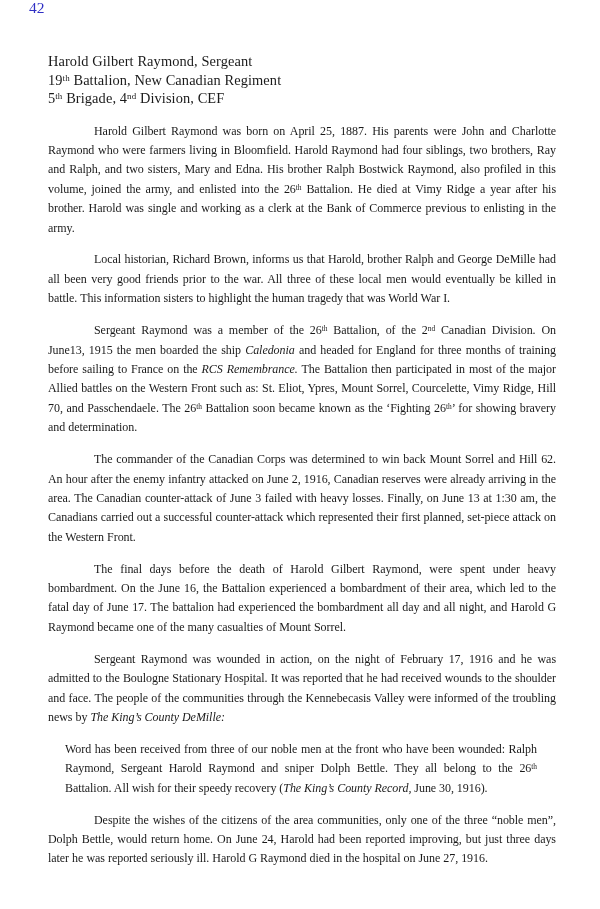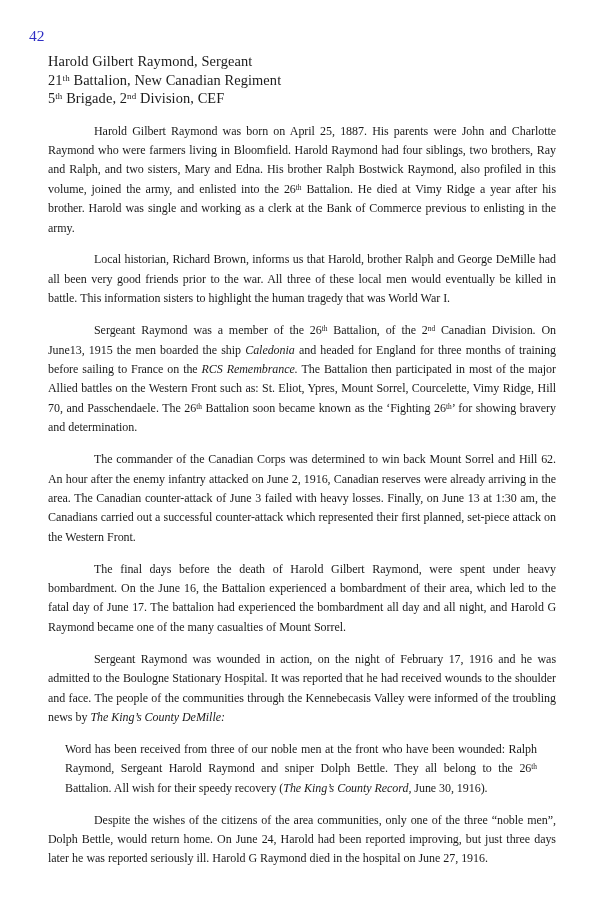--- a/index.html
+++ b/index.html
@@ -20,21 +20,21 @@
     width: 600px;
     height: 909px;
     box-sizing: border-box;
     padding: 0;
     position: relative;
     background: #ffffff;
   }
   .page-number {
     position: absolute;
     left: 29px;
-    top: 28px;
+    top: 0;
     font-size: 15.5px;
     color: #2f2fc4;
     font-family: "Liberation Serif", "DejaVu Serif", serif;
     line-height: 1;
   }
   .content {
     position: absolute;
     left: 48px;
     top: 52px;
     width: 508px;
@@ -81,22 +81,22 @@
 <body>
 
 <div class="page">
 
   <div class="page-number">42</div>
 
   <div class="content">
 
     <div class="heading-block">
       <span class="heading-line">Harold Gilbert Raymond, Sergeant</span>
-      <span class="heading-line"><span>21</span><sup>th</sup><span> Battalion, New Canadian Regiment</span></span>
-      <span class="heading-line"><span>5</span><sup>th</sup><span> Brigade, 2</span><sup>nd</sup><span> Division, CEF</span></span>
+      <span class="heading-line"><span>19</span><sup>th</sup><span> Battalion, New Canadian Regiment</span></span>
+      <span class="heading-line"><span>5</span><sup>th</sup><span> Brigade, 4</span><sup>nd</sup><span> Division, CEF</span></span>
     </div>
 
     <p class="body-para"><span>Harold Gilbert Raymond was born on April 25, 1887. His parents were John and Charlotte Raymond who were farmers living in Bloomfield. Harold Raymond had four siblings, two brothers, Ray and Ralph, and two sisters, Mary and Edna.  His brother Ralph Bostwick Raymond, also profiled in this volume, joined the army, and enlisted into the 26</span><sup>th</sup><span> Battalion. He died at Vimy Ridge a year after his brother. Harold was single and working as a clerk at the Bank of Commerce previous to enlisting in the army.</span></p>
 
     <p class="body-para"><span>Local historian, Richard Brown, informs us that Harold, brother Ralph and George DeMille had all been very good friends prior to the war. All three of these local men would eventually be killed in battle. This information sisters to highlight the human tragedy that was World War I.</span></p>
 
     <p class="body-para"><span>Sergeant Raymond was a member of the 26</span><sup>th</sup><span> Battalion, of the 2</span><sup>nd</sup><span> Canadian Division. On June13, 1915 the men boarded the ship </span><i>Caledonia</i><span> and headed for England for three months of training before sailing to France on the </span><i>RCS Remembrance.</i><span>  The Battalion then participated in most of the major Allied battles on the Western Front such as:  St. Eliot, Ypres, Mount Sorrel, Courcelette, Vimy Ridge, Hill 70, and Passchendaele.  The 26</span><sup>th</sup><span> Battalion soon became known as the ‘Fighting 26</span><sup>th</sup><span>’ for showing bravery and determination.</span></p>
 
     <p class="body-para"><span>The commander of the Canadian Corps was determined to win back Mount Sorrel and Hill 62. An hour after the enemy infantry attacked on June 2, 1916, Canadian reserves were already arriving in the area. The Canadian counter-attack of June 3 failed with heavy losses. Finally, on June 13 at 1:30 am, the Canadians carried out a successful counter-attack which represented their first planned, set-piece attack on the Western Front.</span></p>
 

